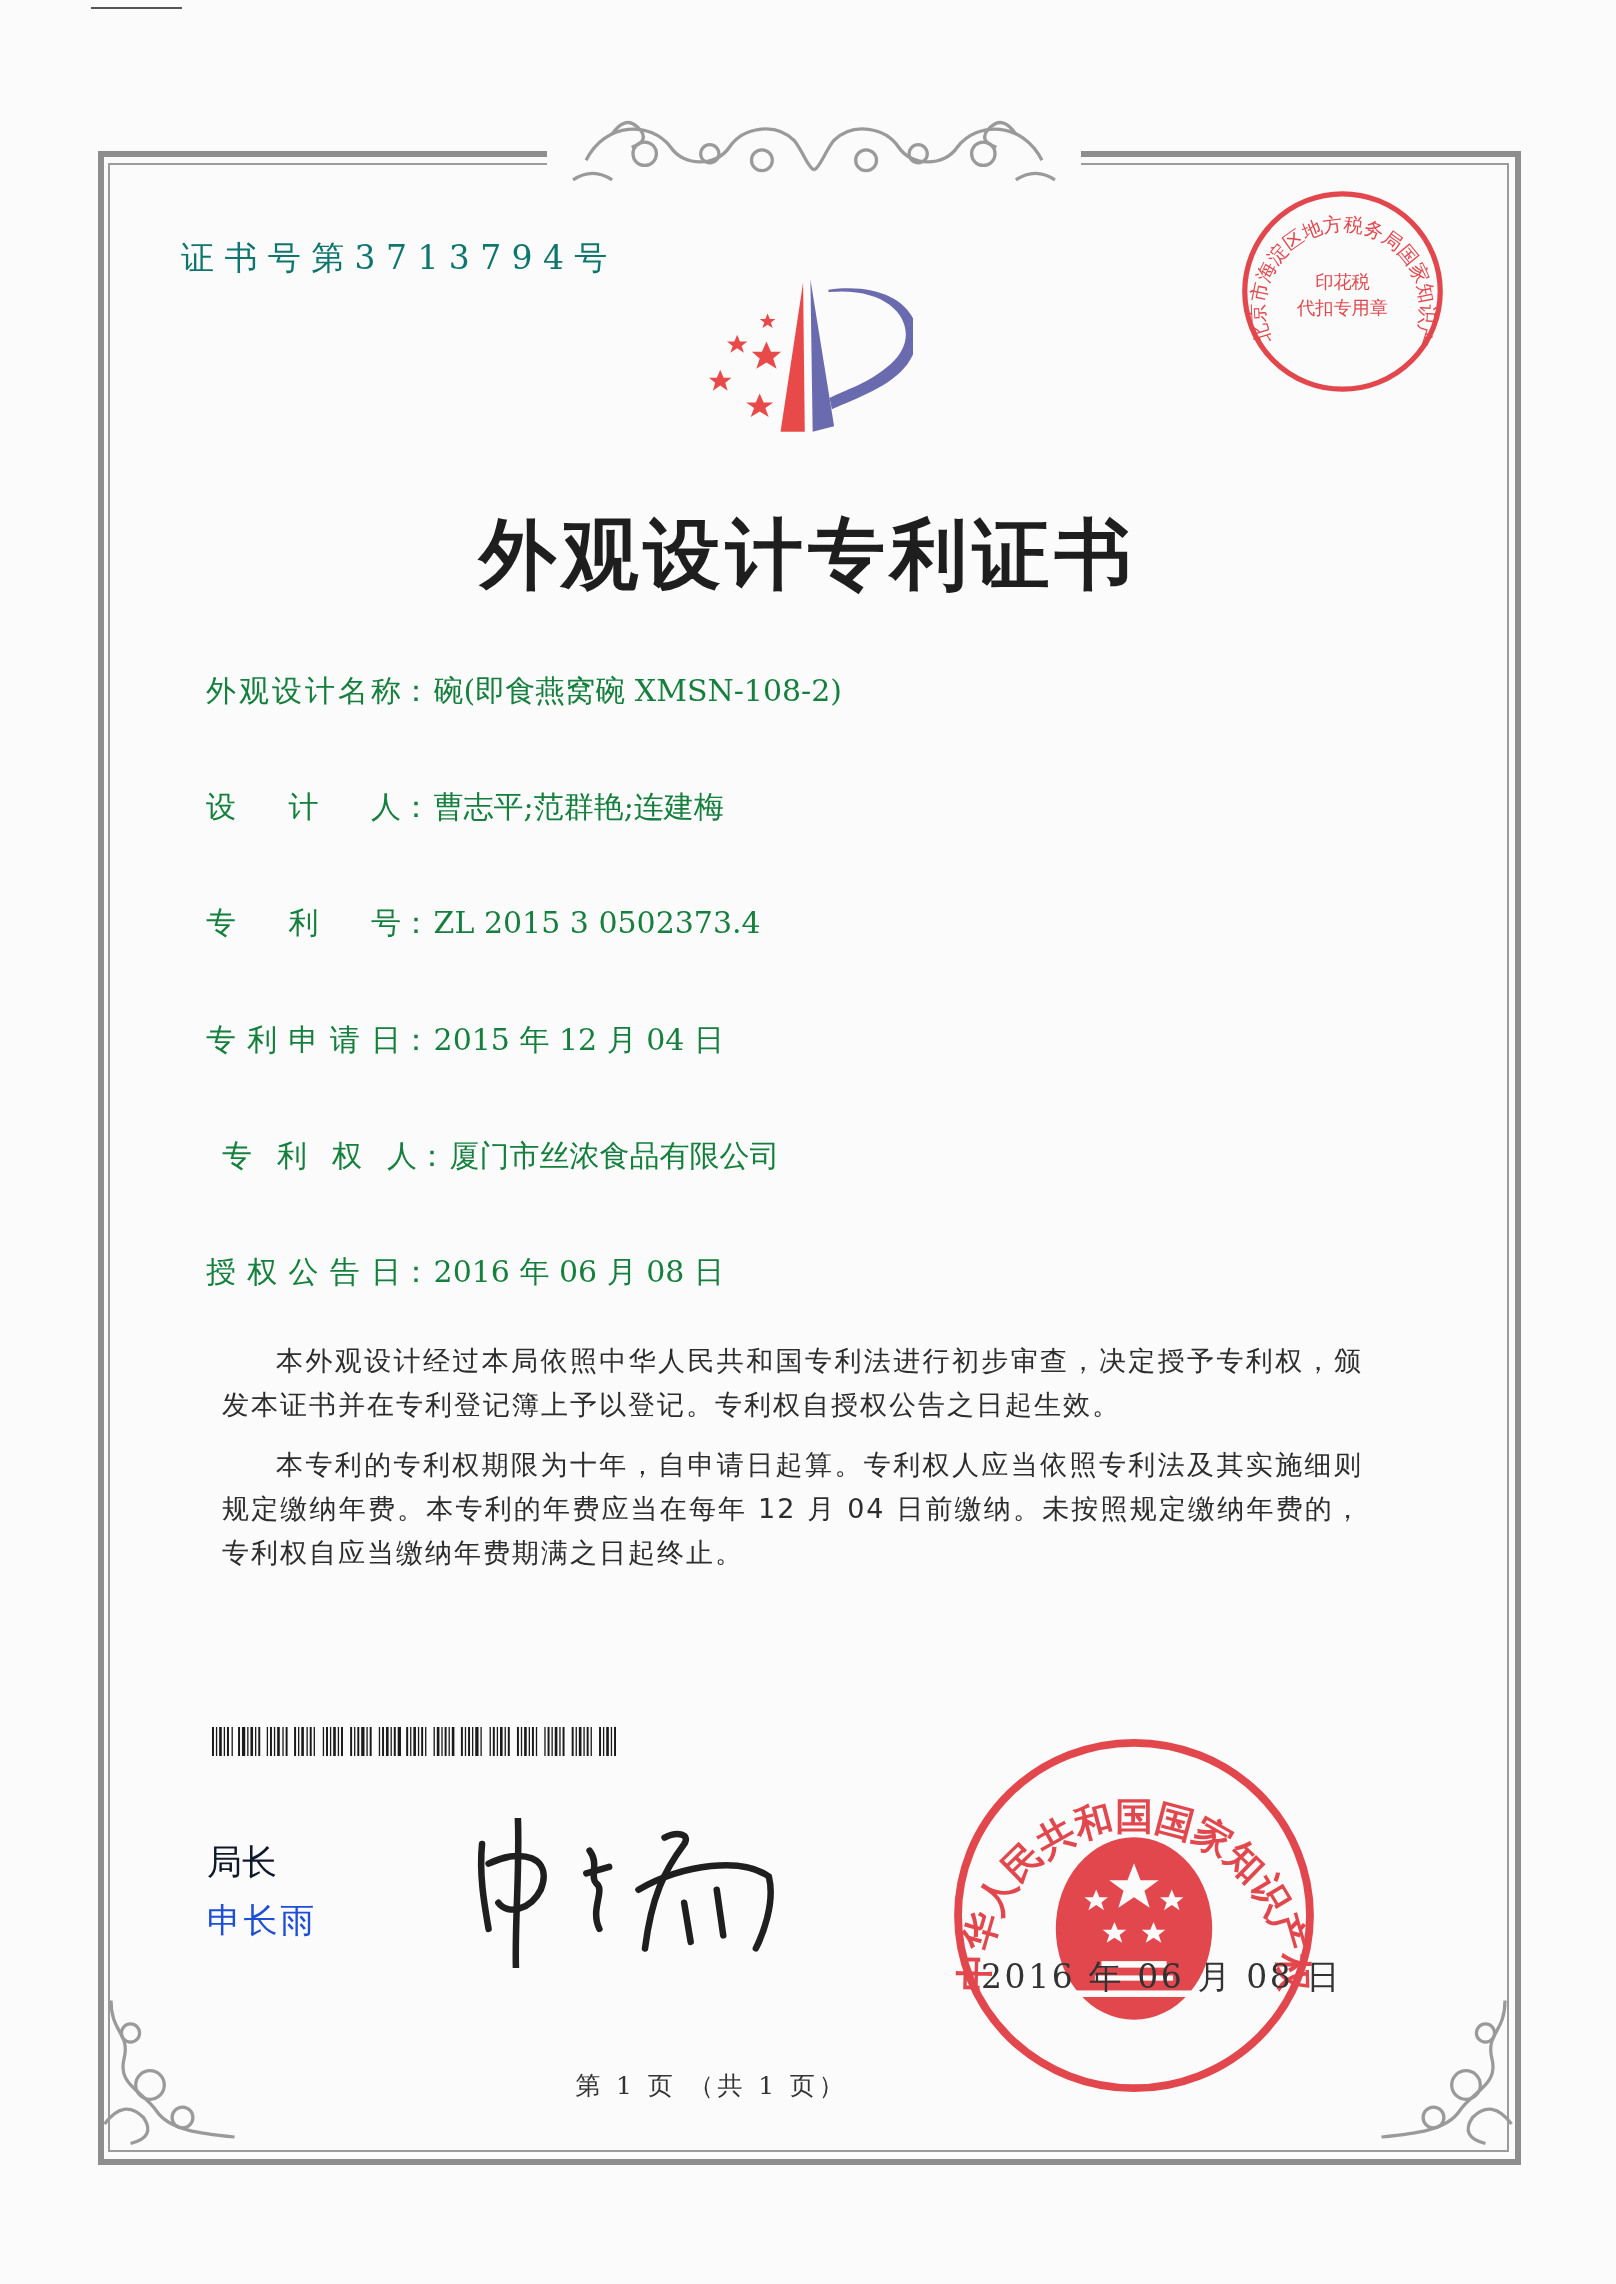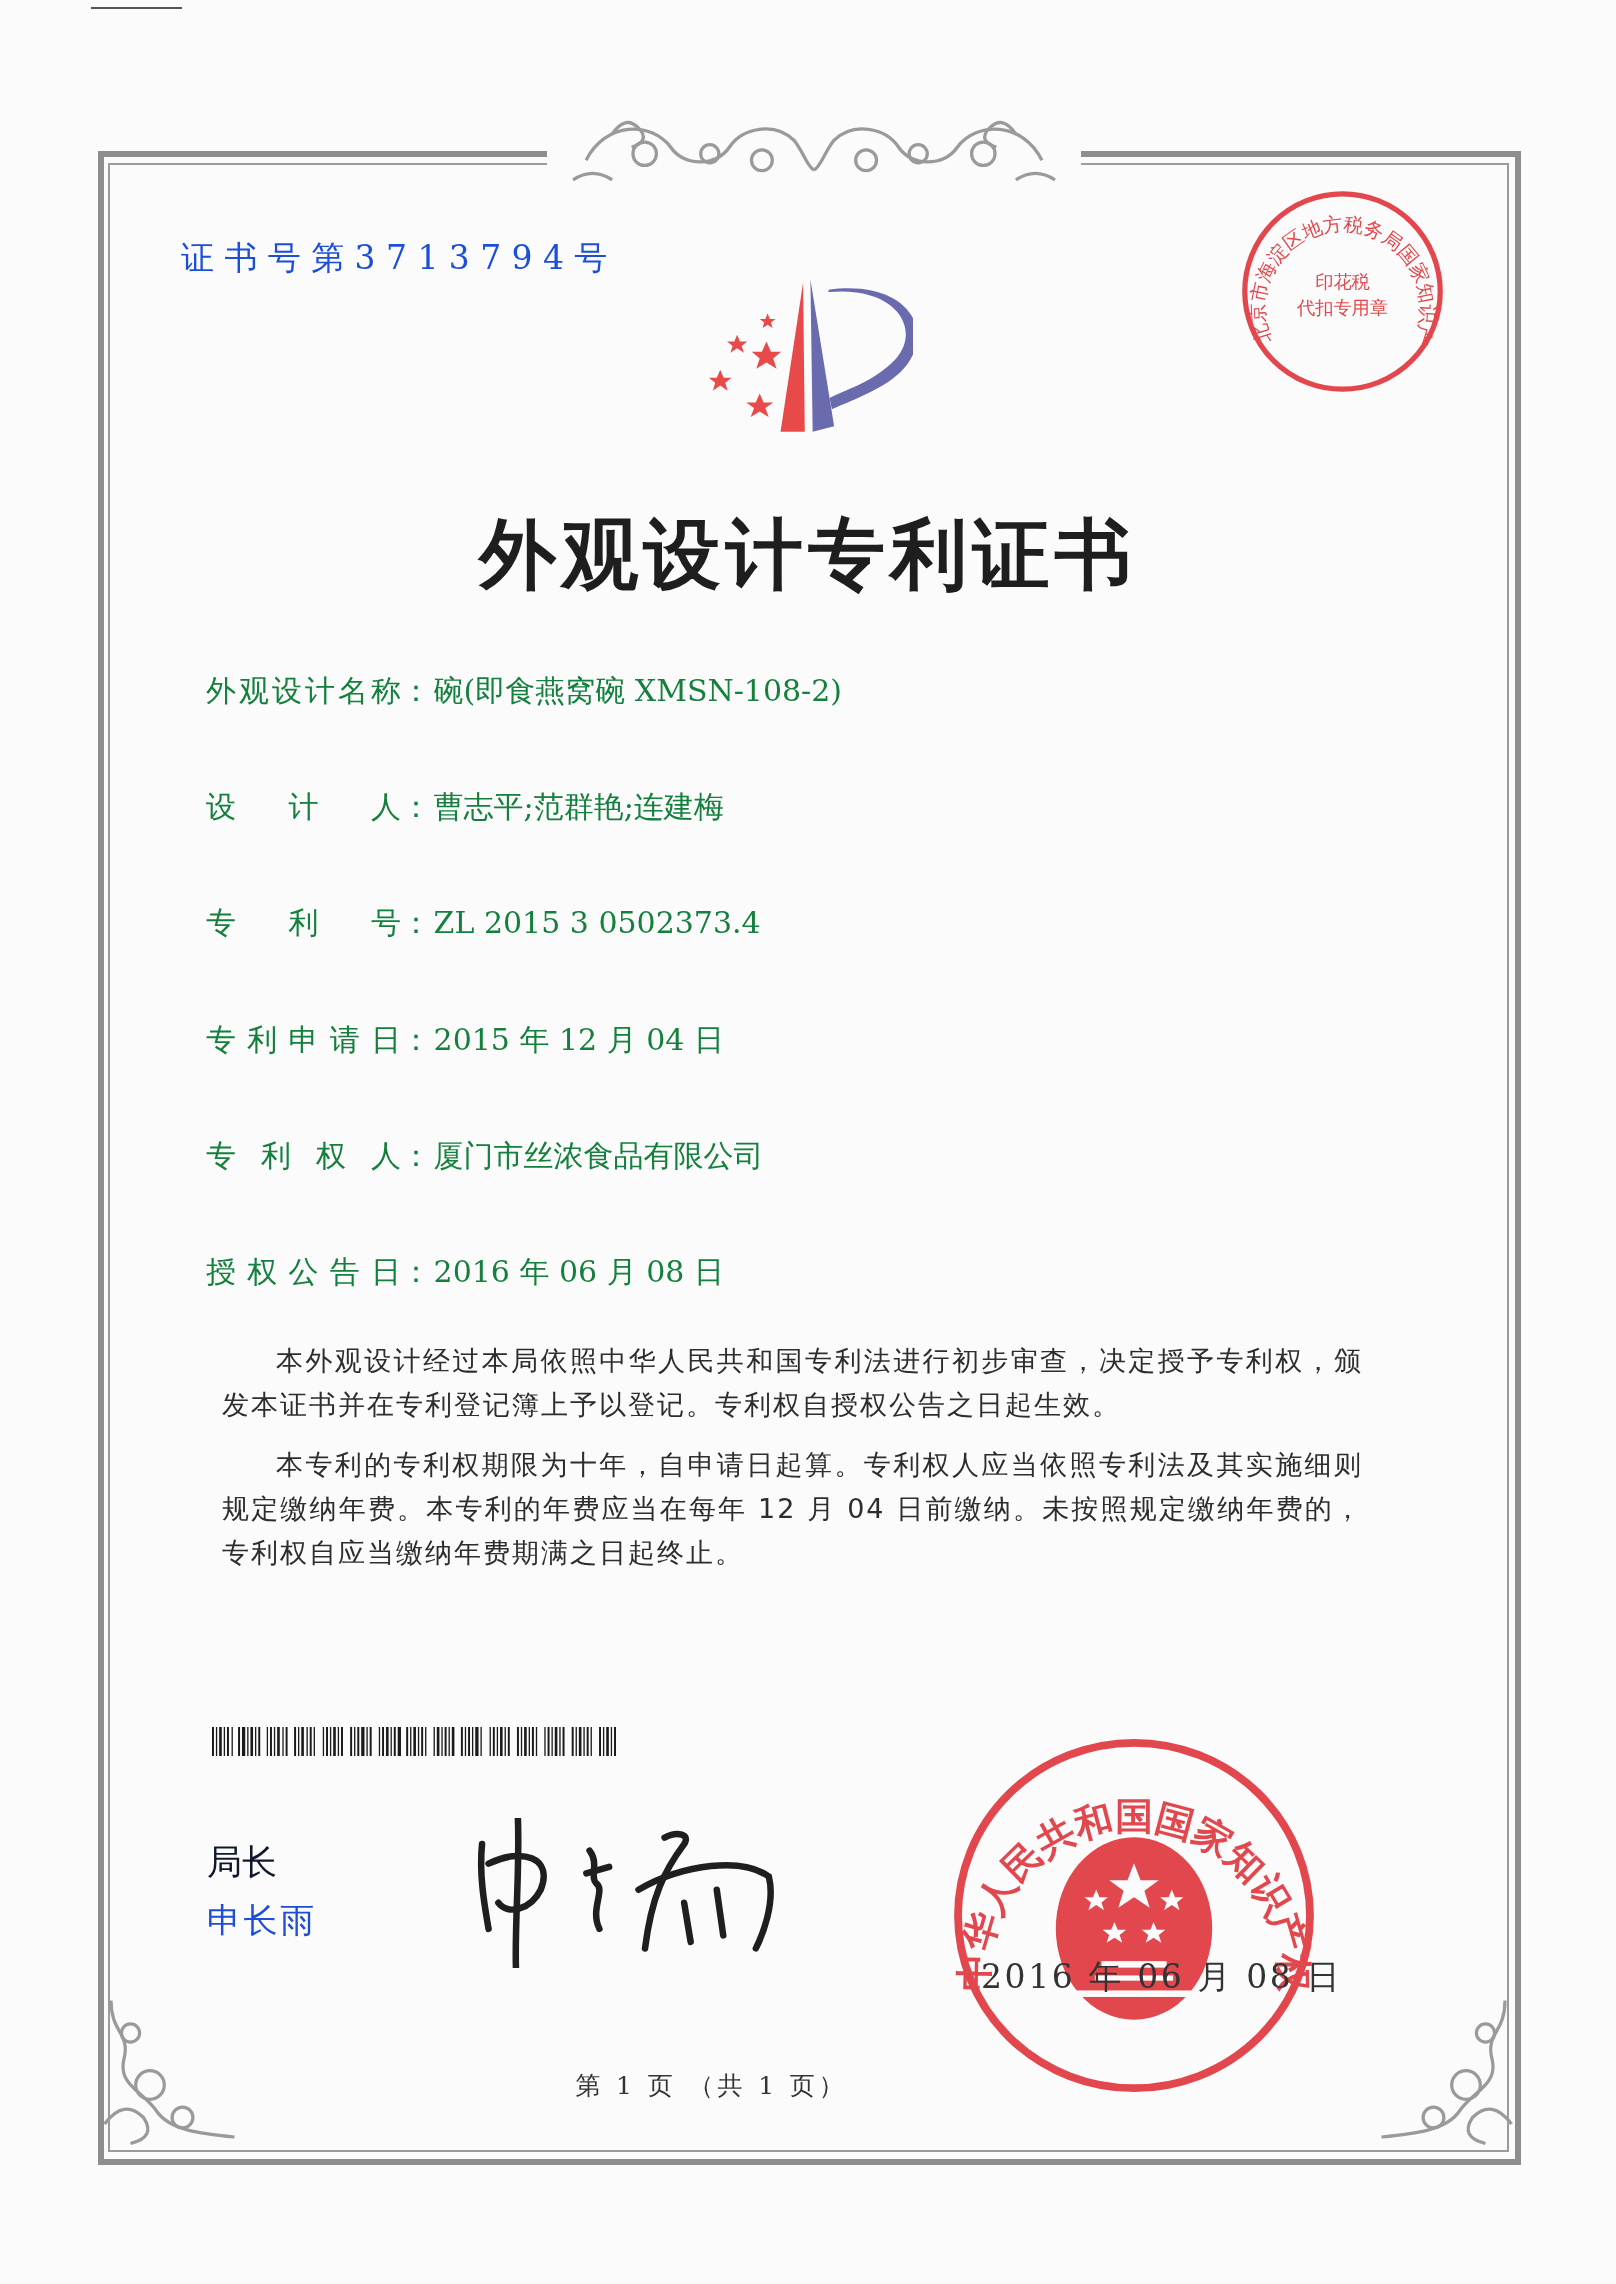--- a/index.html
+++ b/index.html
@@ -21,21 +21,21 @@
     .ornament-top {
       position: absolute; left: 547px; top: 108px; width: 534px; height: 85px;
       background: #fbfbfb;
     }
     .ornament-corner { position: absolute; width: 156px; height: 156px; }
     .ornament-corner.bl { left: 85px; top: 1994px; }
     .ornament-corner.br { left: 1375px; top: 1994px; }
 
     .cert-no {
       position: absolute; left: 181px; top: 236px; font-size: 33px; letter-spacing: 10.4px;
-      color: #1d4ed8;
+      color: #0f766e;
     }
     .logo { position: absolute; left: 665px; top: 261px; width: 248px; height: 195px; }
     .tax-stamp { position: absolute; left: 1235px; top: 184px; width: 215px; height: 215px; }
 
     .title {
       position: absolute; left: 0; width: 1616px; top: 456px; text-align: center;
       font-family: "DejaVu Sans", "Liberation Sans", sans-serif;
       font-size: 77px; font-weight: bold; letter-spacing: 5.2px; color: #1e1e1e; margin-top: 48px;
     }
 
@@ -145,21 +145,21 @@
 </div>
 <div class="field" style="top:787px;">
   <span class="lbl">设计人</span><span class="colon">：</span><span>曹志平;范群艳;连建梅</span>
 </div>
 <div class="field" style="top:903px;">
   <span class="lbl">专利号</span><span class="colon">：</span><span>ZL 2015 3 0502373.4</span>
 </div>
 <div class="field" style="top:1020px;">
   <span class="lbl">专利申请日</span><span class="colon">：</span><span>2015 年 12 月 04 日</span>
 </div>
-<div class="field" style="top:1136px;">
+<div class="field" style="top:1136px;margin-left:16px;">
   <span class="lbl">专利权人</span><span class="colon">：</span><span>厦门市丝浓食品有限公司</span>
 </div>
 <div class="field" style="top:1252px;">
   <span class="lbl">授权公告日</span><span class="colon">：</span><span>2016 年 06 月 08 日</span>
 </div>
 
 <div class="para" style="top:1323px;">
   <p>本外观设计经过本局依照中华人民共和国专利法进行初步审查，决定授予专利权，颁发本证书并在专利登记簿上予以登记。专利权自授权公告之日起生效。</p>
   <p>本专利的专利权期限为十年，自申请日起算。专利权人应当依照专利法及其实施细则规定缴纳年费。本专利的年费应当在每年 12 月 04 日前缴纳。未按照规定缴纳年费的，专利权自应当缴纳年费期满之日起终止。</p>
 </div>

